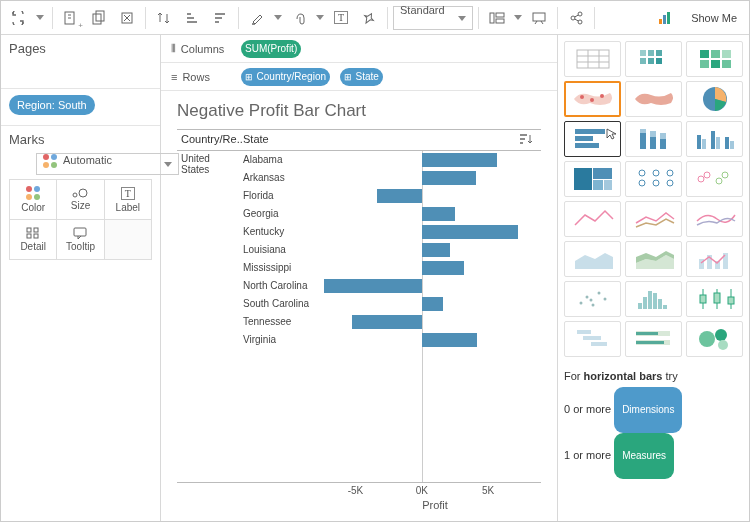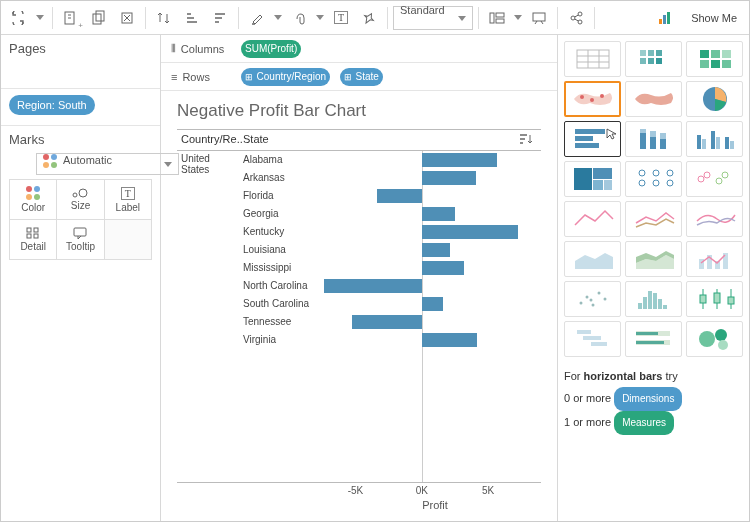--- a/index.html
+++ b/index.html
@@ -45,21 +45,21 @@
   .bar { position: absolute; top: 2px; height: 14px; background: #4f8fb6; }
   .axis { height: 30px; display: flex; margin-left: 152px; position: relative; font-size: 10px; color: #555; }
   .axis-tick { position: absolute; top: 2px; transform: translateX(-50%); }
   .axis-title { position: absolute; top: 16px; left: 0; right: 0; text-align: center; font-size: 11px; }
   .right-panel { width: 192px; border-left: 1px solid #d8d8d8; padding: 6px; display: flex; flex-direction: column; overflow: hidden; }
   .thumbs { display: grid; grid-template-columns: repeat(3, 1fr); gap: 4px; }
   .thumb { height: 36px; border: 1px solid #e0e0e0; border-radius: 2px; display: flex; align-items: center; justify-content: center; cursor: pointer; position: relative; overflow: hidden; }
   .thumb.selected { border: 2px solid #f28c1e; }
   .thumb.outlined { border: 1px solid #333; }
   .hint { margin-top: 10px; font-size: 11px; color: #333; line-height: 1.8; }
-  .hint-pill { display: inline-block; padding: 3px 8px; border-radius: 9px; color: #fff; font-size: 10px; }
+  .hint-pill { display: inline-block; padding: 14px 8px; border-radius: 9px; color: #fff; font-size: 10px; }
   .plus-badge { position: absolute; bottom: 1px; right: 1px; font-size: 8px; color: #888; }
   .circles4 { width: 14px; height: 14px; display: grid; grid-template-columns: 6px 6px; gap: 2px; }
   .circles4 span { width: 6px; height: 6px; border-radius: 50%; }
 </style>
 </head>
 <body>
 
 <div class="app">
 
   <div class="toolbar">

